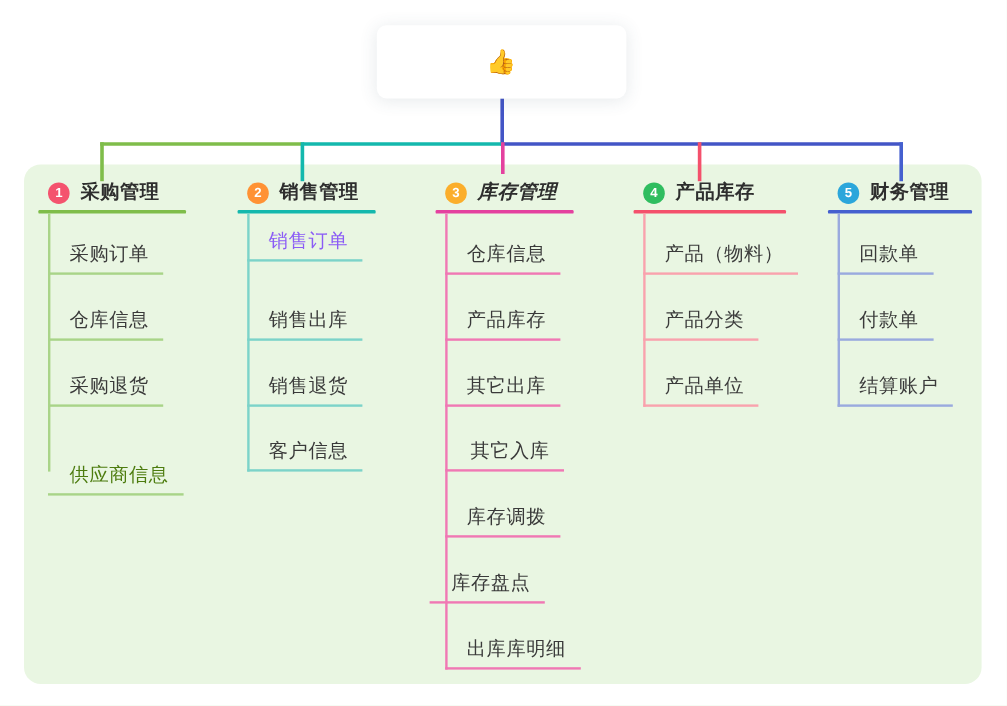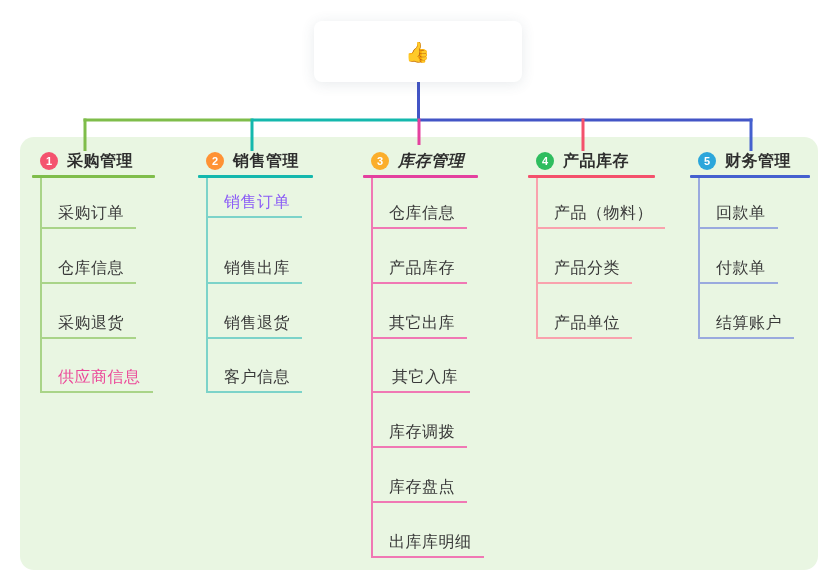--- a/index.html
+++ b/index.html
@@ -65,21 +65,21 @@
   <div id="branches">
       <div class="branch-heading" style="left: 40px; top: 151px;">
         <span class="badge" style="background: rgb(244, 83, 110);">1</span>
         <span class="branch-label" style="color: rgb(46, 46, 46);">采购管理</span>
       </div>
       <div class="branch-underline" style="left: 32px; top: 175px; width: 123px; background: rgb(127, 189, 74);"></div>
       <div class="sub-vline" style="left: 40px; top: 178px; height: 215.4px; background: rgb(169, 212, 136);"></div>
       <div class="leaf" style="left: 40px; top: 204px; border-bottom-color: rgb(169, 212, 136); color: rgb(58, 58, 58);">采购订单</div>
       <div class="leaf" style="left: 40px; top: 259px; border-bottom-color: rgb(169, 212, 136); color: rgb(58, 58, 58);">仓库信息</div>
       <div class="leaf" style="left: 40px; top: 314px; border-bottom-color: rgb(169, 212, 136); color: rgb(58, 58, 58);">采购退货</div>
-      <div class="leaf" style="left: 40px; top: 368px; border-bottom-color: rgb(169, 212, 136); color: #ec4899;">供应商信息</div>
+      <div class="leaf" style="left: 40px; top: 388px; border-bottom-color: rgb(169, 212, 136); color: #4d7c0f;">供应商信息</div>
       <div class="branch-heading" style="left: 206px; top: 151px;">
         <span class="badge" style="background: rgb(255, 146, 52);">2</span>
         <span class="branch-label" style="color: rgb(46, 46, 46);">销售管理</span>
       </div>
       <div class="branch-underline" style="left: 198px; top: 175px; width: 115px; background: rgb(20, 184, 173);"></div>
       <div class="sub-vline" style="left: 206px; top: 178px; height: 215.4px; background: rgb(124, 211, 201);"></div>
       <div class="leaf" style="left: 206px; top: 193px; border-bottom-color: rgb(124, 211, 201); color: #8b5cf6;">销售订单</div>
       <div class="leaf" style="left: 206px; top: 259px; border-bottom-color: rgb(124, 211, 201); color: rgb(58, 58, 58);">销售出库</div>
       <div class="leaf" style="left: 206px; top: 314px; border-bottom-color: rgb(124, 211, 201); color: rgb(58, 58, 58);">销售退货</div>
       <div class="leaf" style="left: 206px; top: 368px; border-bottom-color: rgb(124, 211, 201); color: rgb(58, 58, 58);">客户信息</div>
@@ -87,21 +87,21 @@
         <span class="badge" style="background: rgb(251, 174, 43);">3</span>
         <span class="branch-label" style="color: rgb(46, 46, 46); font-style: italic;">库存管理</span>
       </div>
       <div class="branch-underline" style="left: 363px; top: 175px; width: 115px; background: rgb(228, 65, 159);"></div>
       <div class="sub-vline" style="left: 371px; top: 178px; height: 379.8px; background: rgb(240, 120, 180);"></div>
       <div class="leaf" style="left: 371px; top: 204px; border-bottom-color: rgb(240, 120, 180); color: rgb(58, 58, 58);">仓库信息</div>
       <div class="leaf" style="left: 371px; top: 259px; border-bottom-color: rgb(240, 120, 180); color: rgb(58, 58, 58);">产品库存</div>
       <div class="leaf" style="left: 371px; top: 314px; border-bottom-color: rgb(240, 120, 180); color: rgb(58, 58, 58);">其它出库</div>
       <div class="leaf" style="left: 371px; top: 368px; border-bottom-color: rgb(240, 120, 180); color: rgb(58, 58, 58); padding-left: 21px;">其它入库</div>
       <div class="leaf" style="left: 371px; top: 423px; border-bottom-color: rgb(240, 120, 180); color: rgb(58, 58, 58);">库存调拨</div>
-      <div class="leaf" style="left: 371px; top: 478px; border-bottom-color: rgb(240, 120, 180); color: rgb(58, 58, 58);">库存盘点</div>
+      <div class="leaf" style="left: 358px; top: 478px; border-bottom-color: rgb(240, 120, 180); color: rgb(58, 58, 58);">库存盘点</div>
       <div class="leaf" style="left: 371px; top: 533px; border-bottom-color: rgb(240, 120, 180); color: rgb(58, 58, 58);">出库库明细</div>
       <div class="branch-heading" style="left: 536px; top: 151px;">
         <span class="badge" style="background: rgb(47, 189, 95);">4</span>
         <span class="branch-label" style="color: rgb(46, 46, 46);">产品库存</span>
       </div>
       <div class="branch-underline" style="left: 528px; top: 175px; width: 127px; background: rgb(244, 81, 108);"></div>
       <div class="sub-vline" style="left: 536px; top: 178px; height: 160.6px; background: rgb(249, 162, 173);"></div>
       <div class="leaf" style="left: 536px; top: 204px; border-bottom-color: rgb(249, 162, 173); color: rgb(58, 58, 58);">产品（物料）</div>
       <div class="leaf" style="left: 536px; top: 259px; border-bottom-color: rgb(249, 162, 173); color: rgb(58, 58, 58);">产品分类</div>
       <div class="leaf" style="left: 536px; top: 314px; border-bottom-color: rgb(249, 162, 173); color: rgb(58, 58, 58);">产品单位</div>

